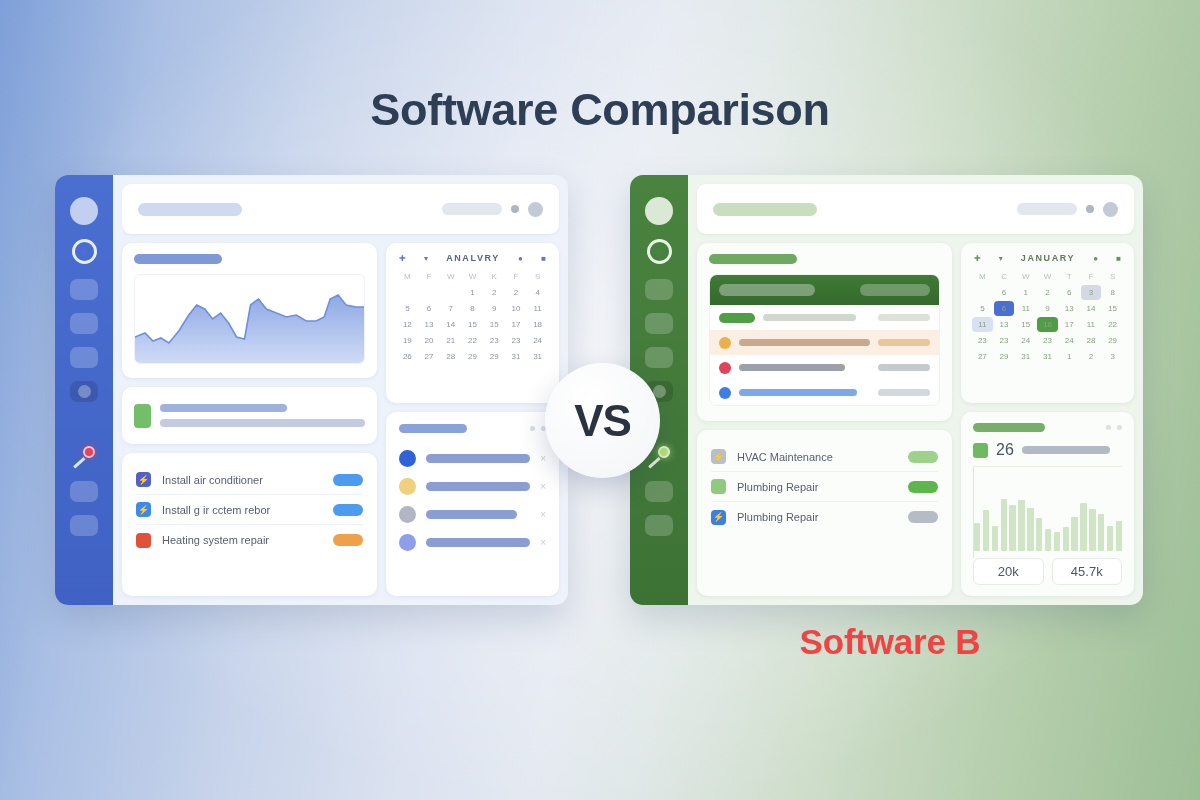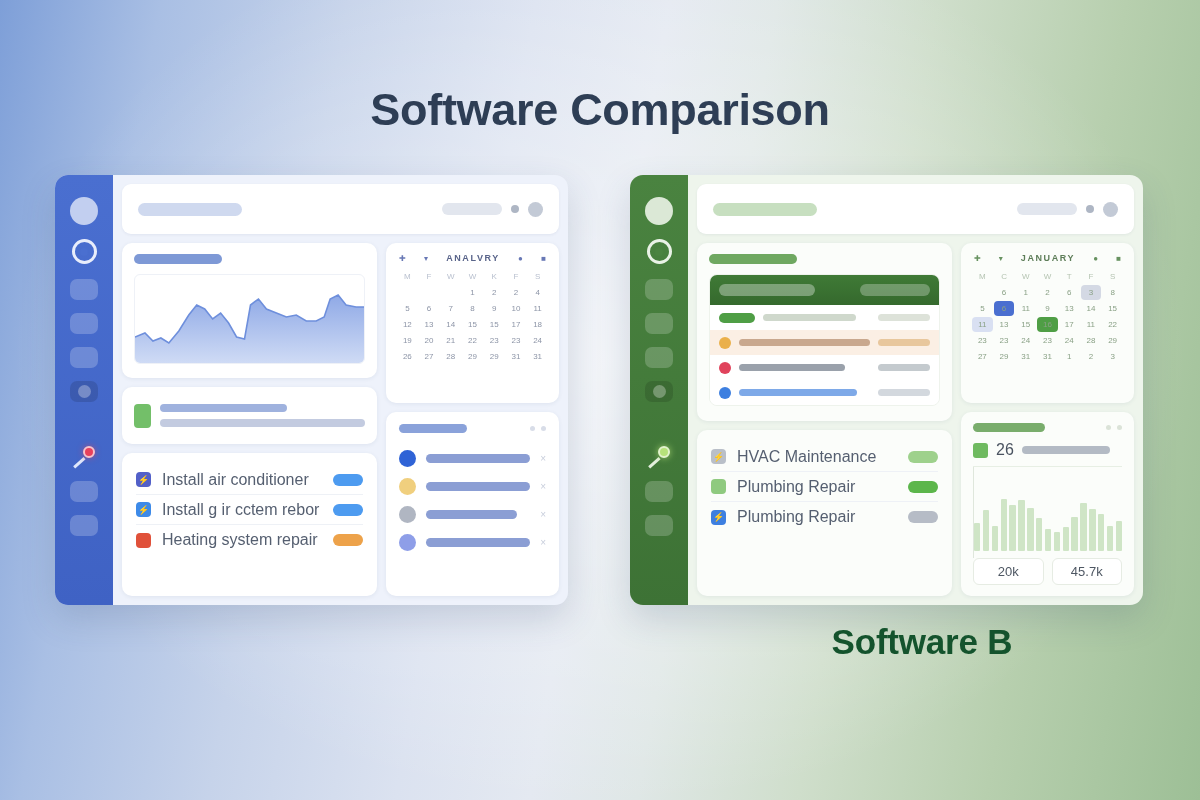--- a/index.html
+++ b/index.html
@@ -20,21 +20,21 @@
     text-align: center; font-size: 45px; font-weight: bold;
     color: #2e3e55; letter-spacing: -0.3px; margin-top: 12px;
   }
 
   .panel-label {
     position: absolute; top: 622px; width: 500px;
     text-align: center; font-size: 35px; font-weight: bold;
     letter-spacing: -0.2px;
   }
   #label-a { left: 55px; color: #2e4057; }
-  #label-b { left: 672px; color: #14532d; }
+  #label-b { left: 640px; color: #ef4444; }
 
   
   .window {
     position: absolute; top: 175px; height: 430px;
     border-radius: 13px; overflow: hidden; display: flex;
     box-shadow: 0 14px 34px rgba(50,70,110,0.18);
   }
   #window-a { left: 55px; width: 513px; background: #eef2fb; }
   #window-b { left: 630px; width: 513px; background: #eef5ec; }
 
@@ -114,21 +114,21 @@
   .mini-lines .l2 { width: 100%; height: 8px; border-radius: 4px; background: #c3cbe0; }
 
   
   .task-card { flex: 1; padding: 12px 14px; }
   .task-row { display: flex; align-items: center; gap: 11px; height: 30px;
               border-bottom: 1px solid #eef1f6; }
   .task-row:last-child { border-bottom: none; }
   .task-ico { width: 15px; height: 15px; border-radius: 4px; flex: 0 0 15px;
               display: flex; align-items: center; justify-content: center;
               font-size: 9px; color: #fff; }
-  .task-text { flex: 1; font-size: 16px; color: #555f70; white-space: nowrap;
+  .task-text { flex: 1; font-size: 11px; color: #555f70; white-space: nowrap;
                overflow: hidden; }
   .task-badge { width: 30px; height: 12px; border-radius: 6px; flex: 0 0 30px; }
 
   
   .cal-card { height: 160px; padding: 10px 11px; }
   .cal-head { display: flex; align-items: center; justify-content: space-between;
               margin-bottom: 7px; padding: 0 2px; }
   .cal-month { font-size: 9px; letter-spacing: 1.6px; font-weight: bold; }
   #window-a .cal-month { color: #59648a; }
   #window-b .cal-month { color: #5d7d58; }
@@ -546,16 +546,17 @@
             <div class="stats-boxes">
               <div class="stats-box">20k</div>
               <div class="stats-box">45.7k</div>
             </div>
           </div>
         </div>
       </div>
     </div>
   </div>
 
+  <div class="vs">VS</div>
 
   <div class="panel-label" id="label-b">Software B</div>
 
 </div>
 
 </body></html>

